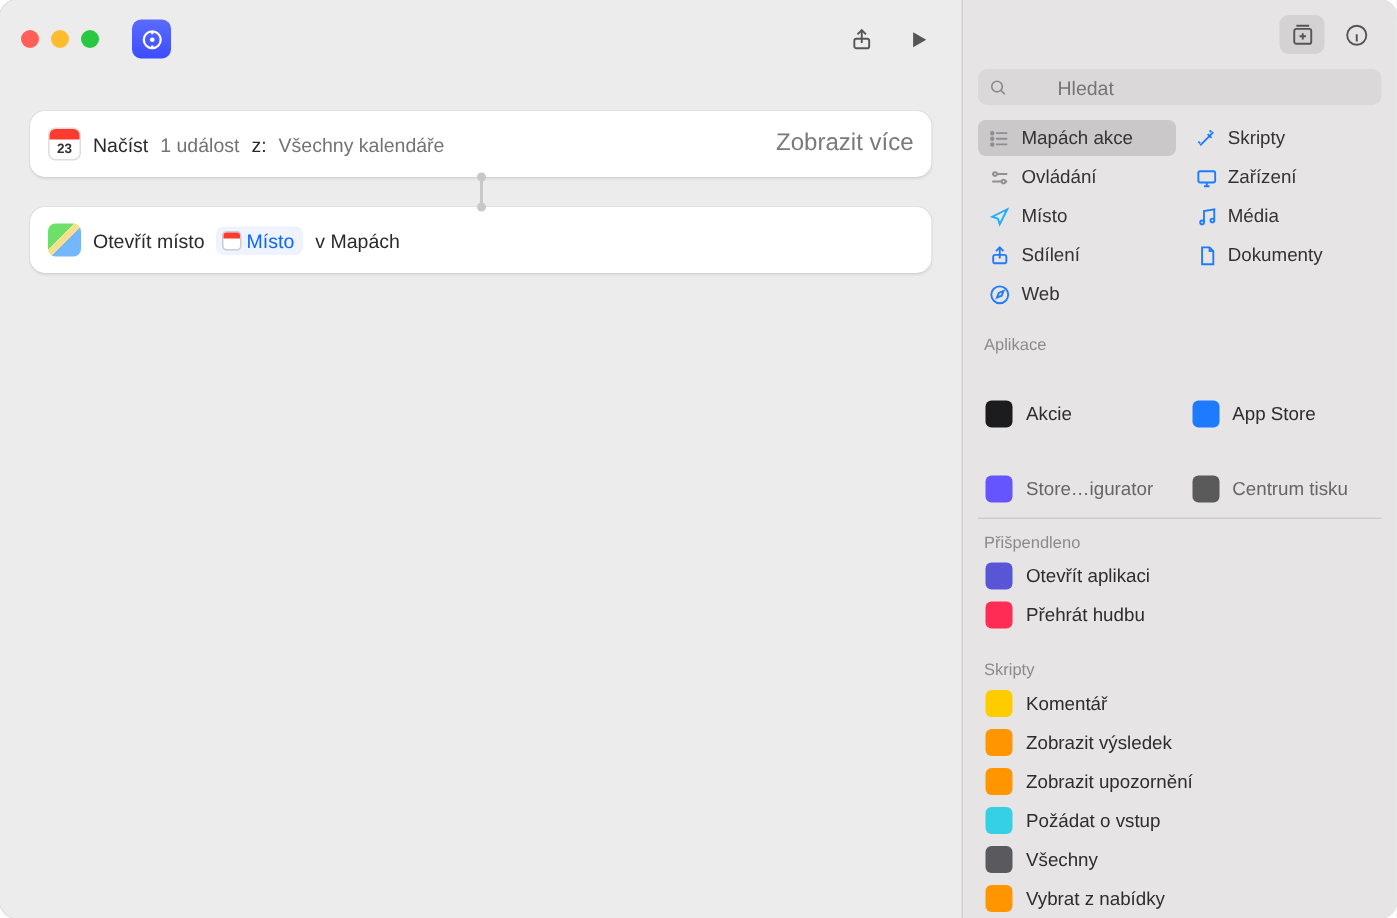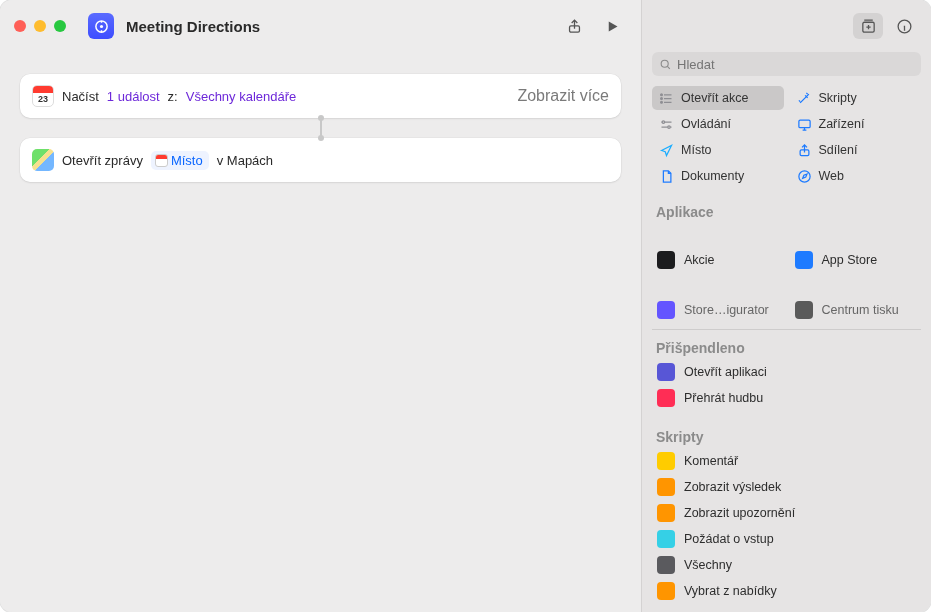--- a/index.html
+++ b/index.html
@@ -69,21 +69,21 @@
   }
   .action-card .ico {
     width: 22px; height: 22px; border-radius: 5px;
     display: flex; align-items: center; justify-content: center;
     font-size: 12px; color: white;
   }
   .cal-ico { background: #fff; border: 1px solid #ddd; border-radius: 5px; position: relative; }
   .cal-ico::before { content:""; position:absolute; top:0; left:0; right:0; height:7px; background:#ff3b30; border-radius:4px 4px 0 0; }
   .cal-ico::after { content:"23"; position:absolute; top:8px; left:0; right:0; font-size:9px; color:#333; text-align:center; font-weight:600;}
   .maps-ico { background: linear-gradient(135deg,#6ee06a 0 40%, #f5e08f 40% 55%, #74b7ff 55%); }
-  .token-blue { color: #6d28d9; cursor: default; }
+  .token-blue { color: #737373; cursor: default; }
   .token-blue.strong { font-weight: 500; }
   .pill {
     background: #eef3ff;
     border-radius: 5px;
     padding: 2px 6px 2px 4px;
     display: inline-flex; align-items: center; gap: 3px;
     color: #0a66ff;
   }
   .pill .mini-cal {
     width: 13px; height: 13px; border-radius: 3px; background:#fff; border:1px solid #ccc; position:relative;
@@ -121,21 +121,21 @@
   .search {
     height: 24px; width: 100%;
     background: rgba(0,0,0,0.05);
     border-radius: 6px;
     display: flex; align-items: center;
     padding: 0 7px; gap: 5px;
     color: #8a8a8a; font-size: 13px;
   }
   .search input {
     border:none; background:transparent; outline:none; flex:1;
-    font-size:13px; color:#c2410c;
+    font-size:13px; color:#c2410c;margin-left:28px;
   }
   .cat-grid {
     display: grid;
     grid-template-columns: 1fr 1fr;
     column-gap: 6px;
     row-gap: 2px;
     padding: 2px 10px 6px 10px;
   }
   .cat-item {
     height: 24px;
@@ -144,21 +144,21 @@
     padding: 0 7px; gap: 7px;
     font-size: 12.5px; color: #333;
   }
   .cat-item.selected { background: rgba(0,0,0,0.12); }
   .cat-item .ci {
     width: 15px; height: 15px; display:flex; align-items:center; justify-content:center;
     font-size: 13px;
   }
   .section-head {
     padding: 10px 14px 3px 14px;
-    font-size: 14px; font-weight: 700; color: #8b8b8b;
+    font-size: 11px; font-weight: 400; color: #8b8b8b;
   }
   .list {
     display: flex; flex-direction: column;
     padding: 0 10px;
   }
   .list-item {
     height: 26px;
     border-radius: 5px;
     display: flex; align-items: center;
     padding: 0 5px; gap: 9px;
@@ -187,21 +187,20 @@
         <div class="dot yellow"></div>
         <div class="dot green"></div>
       </div>
       <div class="app-icon">
         <svg width="15" height="15" viewBox="0 0 24 24" fill="none" stroke="white" stroke-width="2.4">
             <circle cx="12" cy="12" r="9"></circle>
             <circle cx="12" cy="12" r="2.5" fill="white" stroke="none"></circle>
             <path d="M12 3v3M12 18v3"></path>
           </svg>
       </div>
-      <div class="title">Meeting Directions</div>
       <div class="title-spacer"></div>
       <div class="tool-btn">
         <svg width="17" height="17" viewBox="0 0 24 24" fill="none" stroke="#555" stroke-width="1.8">
             <path d="M12 3v12M8 7l4-4 4 4"></path>
             <rect x="5" y="11" width="14" height="9" rx="2"></rect>
           </svg>
       </div>
       <div class="tool-btn">
         <svg width="15" height="15" viewBox="0 0 24 24" fill="#555">
             <path d="M6 4l14 8-14 8z"></path>
@@ -218,21 +217,21 @@
         <span>z:</span>
         <span class="token-blue strong">Všechny kalendáře</span>
         <span class="card-spacer"></span>
         <span class="more-link">Zobrazit více</span>
       </div>
 
       <div class="connector"></div>
 
       <div class="action-card">
         <div class="ico maps-ico"></div>
-        <span>Otevřít zprávy</span>
+        <span>Otevřít místo</span>
         <span class="pill">
           <span class="mini-cal"></span>
           <span>Místo</span>
         </span>
         <span>v Mapách</span>
       </div>
     </div>
   </div>
 
   <div class="right">
@@ -264,21 +263,21 @@
     <div class="cat-grid" id="cat-grid">
         <div class="cat-item selected">
           <span class="ci">
             <svg width="15" height="15" viewBox="0 0 24 24" fill="none" stroke="#8e8e93" stroke-width="2">
               <path d="M8 6h12M8 12h12M8 18h12"></path>
               <circle cx="4" cy="6" r="1.4" fill="#8e8e93"></circle>
               <circle cx="4" cy="12" r="1.4" fill="#8e8e93"></circle>
               <circle cx="4" cy="18" r="1.4" fill="#8e8e93"></circle>
             </svg>
           </span>
-          <span class="txt">Otevřít akce</span>
+          <span class="txt">Mapách akce</span>
         </div>
         <div class="cat-item">
           <span class="ci">
             <svg width="15" height="15" viewBox="0 0 24 24" fill="none" stroke="#1e7bff" stroke-width="2">
               <path d="M5 19L19 5M15 3l2 2M3 15l2 2M13 7l4 4"></path>
             </svg>
           </span>
           <span class="txt">Skripty</span>
         </div>
         <div class="cat-item">
@@ -305,20 +304,30 @@
           <span class="ci">
             <svg width="15" height="15" viewBox="0 0 24 24" fill="none" stroke="#1badff" stroke-width="2">
               <path d="M4 12l16-8-8 16-2-6-6-2z"></path>
             </svg>
           </span>
           <span class="txt">Místo</span>
         </div>
         <div class="cat-item">
           <span class="ci">
             <svg width="15" height="15" viewBox="0 0 24 24" fill="none" stroke="#1e7bff" stroke-width="2">
+              <path d="M9 18V6l11-2v12"></path>
+              <circle cx="7" cy="18" r="2"></circle>
+              <circle cx="18" cy="16" r="2"></circle>
+            </svg>
+          </span>
+          <span class="txt">Média</span>
+        </div>
+        <div class="cat-item">
+          <span class="ci">
+            <svg width="15" height="15" viewBox="0 0 24 24" fill="none" stroke="#1e7bff" stroke-width="2">
               <path d="M12 3v12M8 7l4-4 4 4"></path>
               <rect x="5" y="11" width="14" height="9" rx="2"></rect>
             </svg>
           </span>
           <span class="txt">Sdílení</span>
         </div>
         <div class="cat-item">
           <span class="ci">
             <svg width="15" height="15" viewBox="0 0 24 24" fill="none" stroke="#1e7bff" stroke-width="2">
               <path d="M7 3h8l4 4v14H7z"></path>

